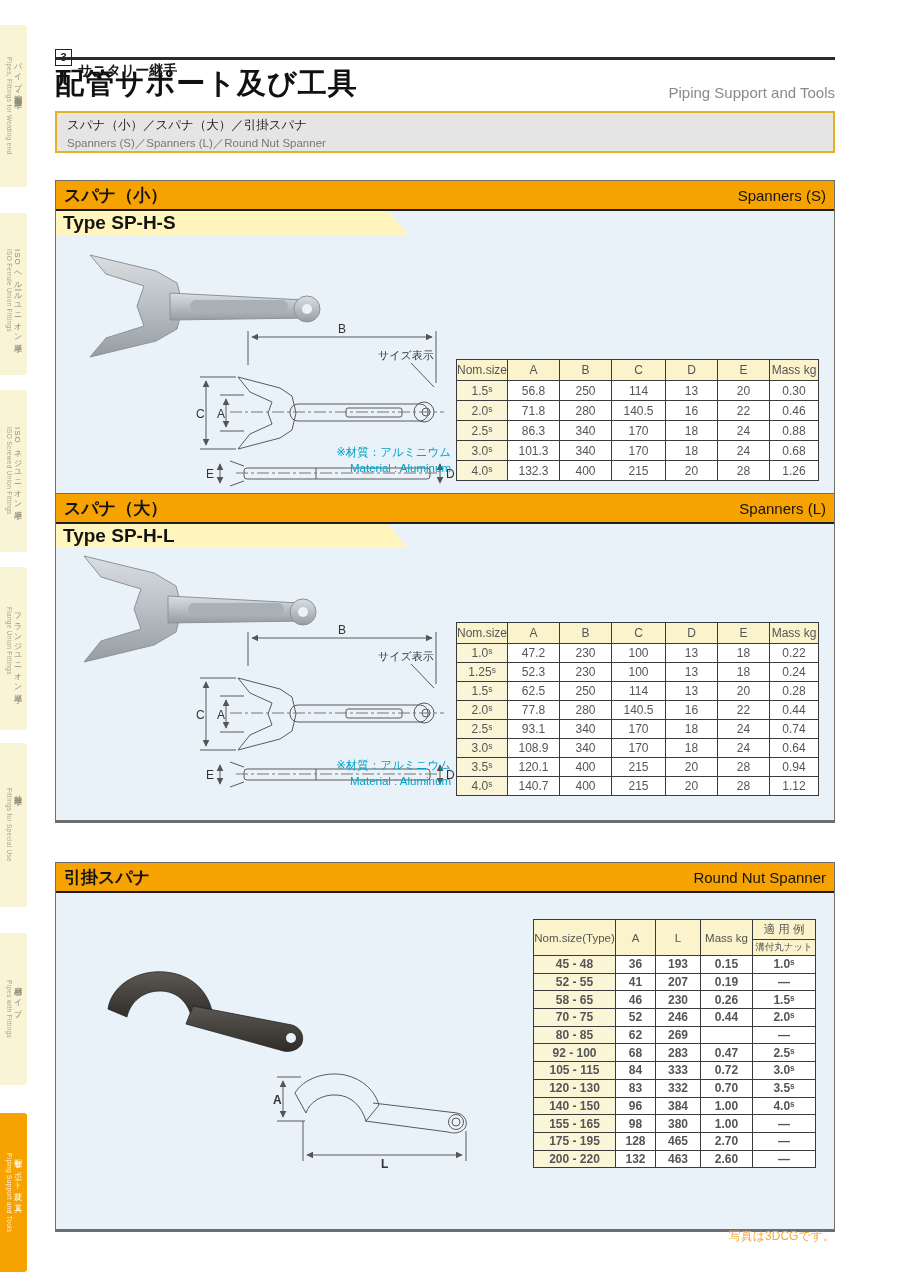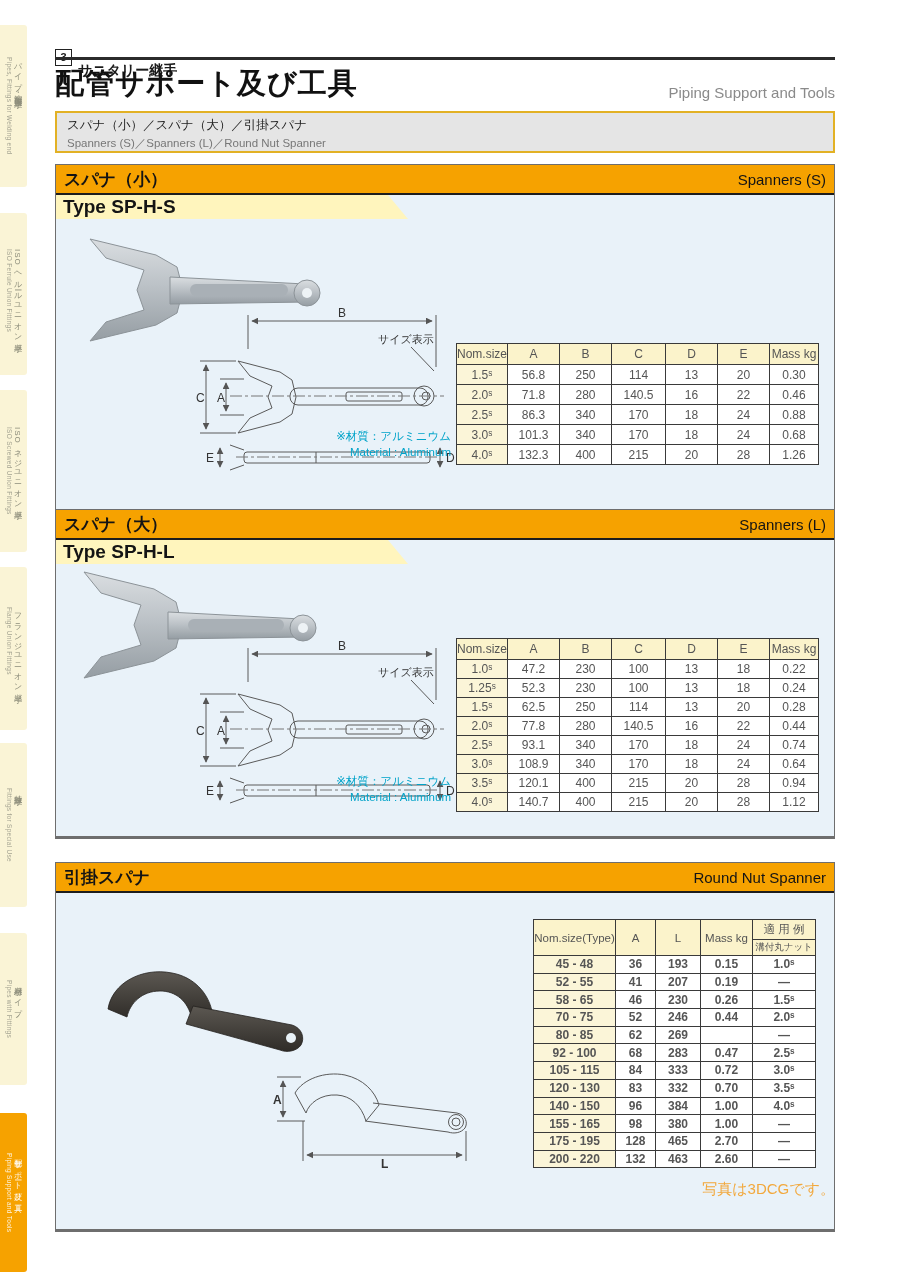--- a/index.html
+++ b/index.html
@@ -28,21 +28,21 @@
   .page-title{font-size:29px;font-weight:700;color:#111;letter-spacing:1px;margin:0;}
   .page-title-en{font-size:15px;color:#8a8a8a;padding-bottom:3px;}
   .subtitle-box{position:absolute;left:55px;top:111px;width:780px;height:42px;border:2px solid #e2b125;
                 box-sizing:border-box;background:#e5e5e5;padding:3px 10px;}
   .subtitle-ja{font-size:12.5px;color:#222;line-height:1.5;}
   .subtitle-en{font-size:11.5px;color:#777;line-height:1.4;}
 
   
   .section{position:absolute;left:55px;width:780px;background:#e9f2f9;border:1.5px solid #6e6e6e;
            border-bottom-width:3px;box-sizing:border-box;}
-  .sec1{top:164px;height:385px}.sec2{top:509px;height:330px}.sec3{top:862px;height:370px}
+  .sec1{top:180px;height:385px}.sec2{top:493px;height:330px}.sec3{top:862px;height:370px}
   .sec-head{height:28px;background:#f6a200;border-bottom:2px solid #1d1d1d;display:flex;
             align-items:center;justify-content:space-between;padding:0 8px;}
   .sec-title-ja{font-size:17px;font-weight:700;color:#141414;}
   .sec-title-en{font-size:15px;color:#141414;}
   .type-row{height:24px;position:relative;}
   .type-tab{position:absolute;left:0;top:0;height:100%;width:352px;background:#fff5bd;
             clip-path:polygon(0 0,calc(100% - 20px) 0,100% 100%,0 100%);
             display:flex;align-items:center;padding-left:7px;box-sizing:border-box;
             font-weight:700;font-size:19px;color:#141414;}
   .abs{position:absolute;}
@@ -55,22 +55,22 @@
   .spec-table td{background:#fff;}
   .spec-table td:first-child{background:#fbf5d8;}
   .t1{width:363px}.t2{width:363px}.t3{width:283px}
   .t1 td{height:19px}.t2 td{height:18px}.t3 td{height:16.7px;font-size:12px;font-weight:bold;}
   .t3 th{font-size:11.5px;height:20px;}
   .t3 .app-h{height:19px;}
   .t3 .app-sub{font-size:9.5px;height:15px;letter-spacing:0;}
 
   
   .mat-note{position:absolute;width:150px;text-align:right;color:#00a3c9;font-size:11.5px;line-height:1.35;}
-  .photo-note{position:absolute;top:1180px;left:55px;width:780px;text-align:right;
-              color:#f2a83c;font-size:15px;}
+  .photo-note{position:absolute;top:1228px;left:55px;width:780px;text-align:right;
+              color:#f2a83c;font-size:12px;}
   .page-number{position:absolute;left:55px;top:1278px;font-size:16px;font-weight:600;color:#111;}
 
   svg text{font-family:"Liberation Sans","DejaVu Sans",sans-serif;}
 </style>
 </head>
 <body>
 
 <div class="page">
 
   <svg width="0" height="0" style="position:absolute" aria-hidden="true">

